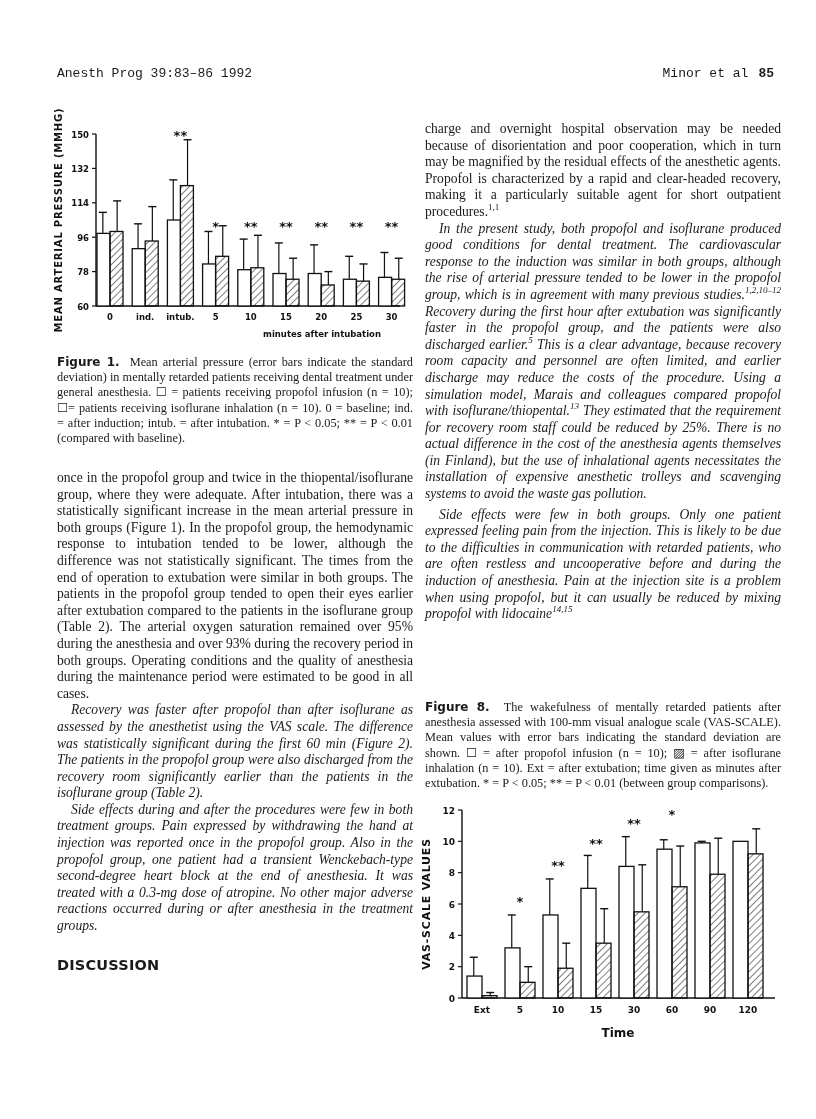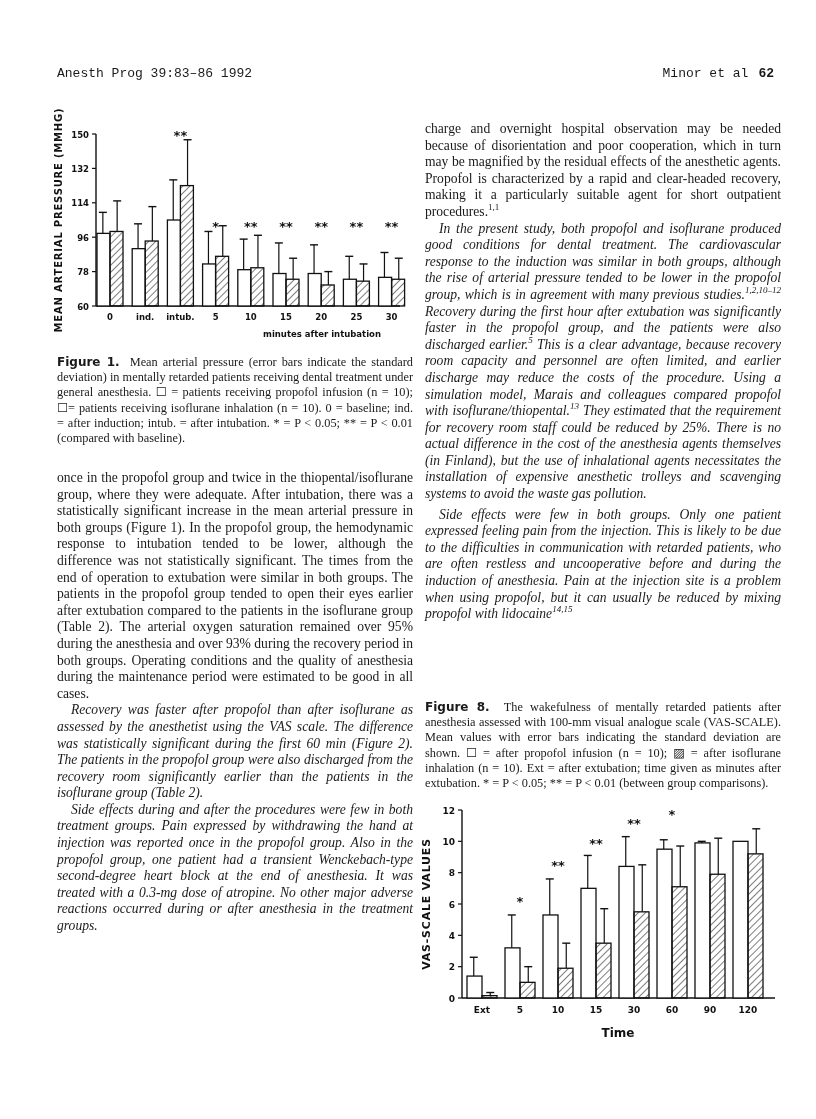--- a/index.html
+++ b/index.html
@@ -17,21 +17,21 @@
   .caption { font-family: "Liberation Serif", serif; font-size: 12.3px; line-height: 15.2px; text-align: justify; }
   .caption b { font-family: "DejaVu Sans", sans-serif; font-size: 12px; }
   .sec-head { font-family: "DejaVu Sans", sans-serif; font-weight: bold; font-size: 14.5px; letter-spacing: 0.2px; }
   sup { font-size: 9px; line-height: 0; }
   svg text { font-family: "DejaVu Sans", "Liberation Sans", sans-serif; font-weight: bold; fill: #111; }
 </style>
 </head>
 <body>
 
 <div class="running-head rh-left">Anesth Prog 39:83–86 1992</div>
-<div class="running-head rh-right"><span>Minor et al</span><b>62</b></div>
+<div class="running-head rh-right"><span>Minor et al</span><b>85</b></div>
 
 <svg id="fig1" style="position:absolute;left:48px;top:108px" width="360" height="240" viewBox="0 0 360 240">
   <defs>
     <pattern id="hatch" patternUnits="userSpaceOnUse" width="5" height="5" patternTransform="rotate(45)">
       <line x1="0" y1="0" x2="0" y2="5" stroke="#111" stroke-width="1.1"></line>
     </pattern>
   </defs>
   <g id="fig1-g">
       <line x1="48" y1="26" x2="48" y2="198" stroke="#111" stroke-width="1.4"></line>
       <line x1="48" y1="198" x2="352" y2="198" stroke="#111" stroke-width="1.4"></line>
@@ -124,20 +124,21 @@
 
 <div class="col col-left caption" style="top:355px">
   <b>Figure 1.</b>&nbsp;
   <span>Mean arterial pressure (error bars indicate the standard deviation) in mentally retarded patients receiving dental treatment under general anesthesia. ☐ = patients receiving propofol infusion (n = 10); ☐= patients receiving isoflurane inhalation (n = 10). 0 = baseline; ind. = after induction; intub. = after intubation. * = P &lt; 0.05; ** = P &lt; 0.01 (compared with baseline).</span>
 </div>
 
 <div class="col col-left" style="top:470px">
   <p>once in the propofol group and twice in the thiopental/isoflurane group, where they were adequate. After intubation, there was a statistically significant increase in the mean arterial pressure in both groups (Figure 1). In the propofol group, the hemodynamic response to intubation tended to be lower, although the difference was not statistically significant. The times from the end of operation to extubation were similar in both groups. The patients in the propofol group tended to open their eyes earlier after extubation compared to the patients in the isoflurane group (Table 2). The arterial oxygen saturation remained over 95% during the anesthesia and over 93% during the recovery period in both groups. Operating conditions and the quality of anesthesia during the maintenance period were estimated to be good in all cases.</p>
   <p class="indent">Recovery was faster after propofol than after isoflurane as assessed by the anesthetist using the VAS scale. The difference was statistically significant during the first 60 min (Figure 2). The patients in the propofol group were also discharged from the recovery room significantly earlier than the patients in the isoflurane group (Table 2).</p>
   <p class="indent">Side effects during and after the procedures were few in both treatment groups. Pain expressed by withdrawing the hand at injection was reported once in the propofol group. Also in the propofol group, one patient had a transient Wenckebach-type second-degree heart block at the end of anesthesia. It was treated with a 0.3-mg dose of atropine. No other major adverse reactions occurred during or after anesthesia in the treatment groups.</p>
+  <div class="sec-head" style="margin-top:22px;margin-bottom:15px">DISCUSSION</div>
 </div>
 
 <div class="col col-right" style="top:121px">
   <p><span>charge and overnight hospital observation may be needed because of disorientation and poor cooperation, which in turn may be magnified by the residual effects of the anesthetic agents. Propofol is characterized by a rapid and clear-headed recovery, making it a particularly suitable agent for short outpatient procedures.</span><sup>1,1</sup></p>
   <p class="indent"><span>In the present study, both propofol and isoflurane produced good conditions for dental treatment. The cardiovascular response to the induction was similar in both groups, although the rise of arterial pressure tended to be lower in the propofol group, which is in agreement with many previous studies.</span><sup>1,2,10–12</sup><span> Recovery during the first hour after extubation was significantly faster in the propofol group, and the patients were also discharged earlier.</span><sup>5</sup><span> This is a clear advantage, because recovery room capacity and personnel are often limited, and earlier discharge may reduce the costs of the procedure. Using a simulation model, Marais and colleagues compared propofol with isoflurane/thiopental.</span><sup>13</sup><span> They estimated that the requirement for recovery room staff could be reduced by 25%. There is no actual difference in the cost of the anesthesia agents themselves (in Finland), but the use of inhalational agents necessitates the installation of expensive anesthetic trolleys and scavenging systems to avoid the waste gas pollution.</span></p>
   <p class="indent" style="margin-top:4px"><span>Side effects were few in both groups. Only one patient expressed feeling pain from the injection. This is likely to be due to the difficulties in communication with retarded patients, who are often restless and uncooperative before and during the induction of anesthesia. Pain at the injection site is a problem when using propofol, but it can usually be reduced by mixing propofol with lidocaine</span><sup>14,15</sup></p>
 </div>
 
 <div class="col col-right caption" style="top:700px">
   <b>Figure 8.</b>&nbsp;

